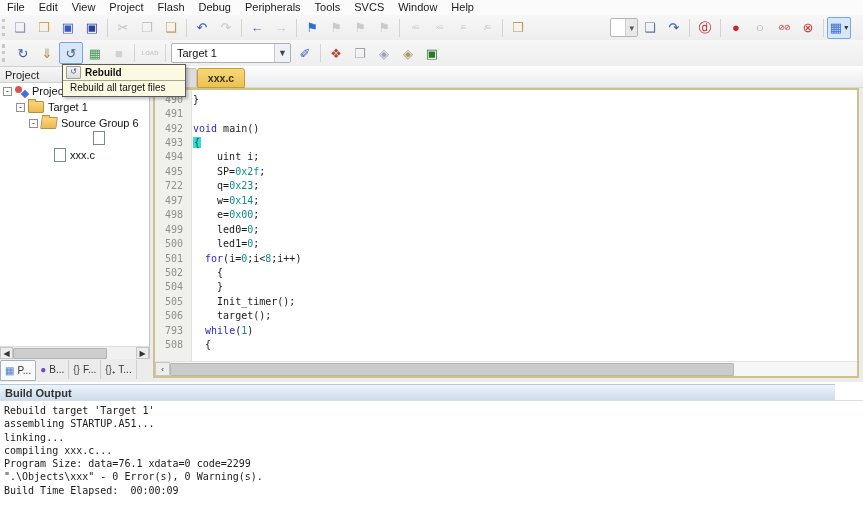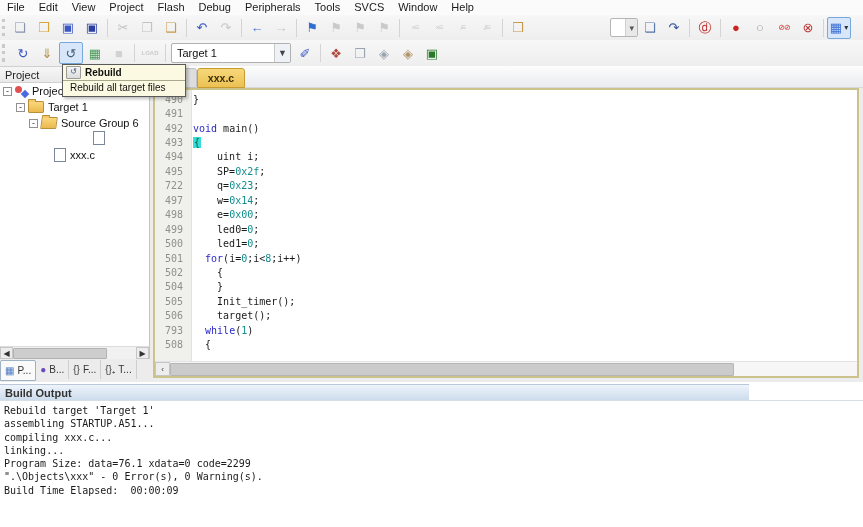--- a/index.html
+++ b/index.html
@@ -130,21 +130,21 @@
   .tk-brace{background:#35dcdc;color:#063;padding:0 1px;}
   .editor-hscroll{
     position:absolute;left:0;right:0;bottom:0;height:15px;background:#f6f6f6;border-top:1px solid #e2e2e2;
     display:flex;box-sizing:border-box;
   }
   .editor-hscroll .sbtn{width:15px;}
   .editor-hscroll .thumb{height:11px;margin:1px 0;background:#cbcbcb;border:1px solid #b5b5b5;border-radius:1px;width:80%;}
   
   .build-panel{position:absolute;left:0;top:382px;width:863px;height:145px;background:#fff;}
   .build-header{
-    position:absolute;left:0;top:2px;width:749px;height:17px;box-sizing:border-box;
+    position:absolute;left:0;top:2px;width:835px;height:17px;box-sizing:border-box;
     background:linear-gradient(#eef4fb,#ccdcec);border-top:1px solid #b9c7d8;border-bottom:1px solid #f4f8fc;
     font-size:11px;font-weight:bold;color:#333;line-height:16px;padding-left:5px;
   }
   .build-body{
     position:absolute;left:0;top:18px;width:863px;height:127px;background:#fff;
     border-top:1px solid #d7dee8;padding:3px 0 0 4px;box-sizing:border-box;
   }
   .build-line{
     font-family:"DejaVu Sans Mono",monospace;font-size:10px;line-height:13.3px;color:#1a1a1a;white-space:pre;
   }
@@ -418,22 +418,22 @@
       <span class="thumb"></span>
     </div>
   </div>
 </div>
 
 <div class="build-panel">
   <div class="build-header">Build Output</div>
   <div class="build-body" id="build-body">
       <div class="build-line">Rebuild target 'Target 1'</div>
       <div class="build-line">assembling STARTUP.A51...</div>
+      <div class="build-line">linking...</div>
       <div class="build-line">compiling xxx.c...</div>
-      <div class="build-line">linking...</div>
       <div class="build-line">Program Size: data=76.1 xdata=0 code=2299</div>
       <div class="build-line">".\Objects\xxx" - 0 Error(s), 0 Warning(s).</div>
       <div class="build-line">Build Time Elapsed:  00:00:09</div>
     </div>
 </div>
 
 <div class="tooltip">
   <div class="tt-title-row">
     <span class="tt-icon">↺</span>
     <span class="tt-title">Rebuild</span>

